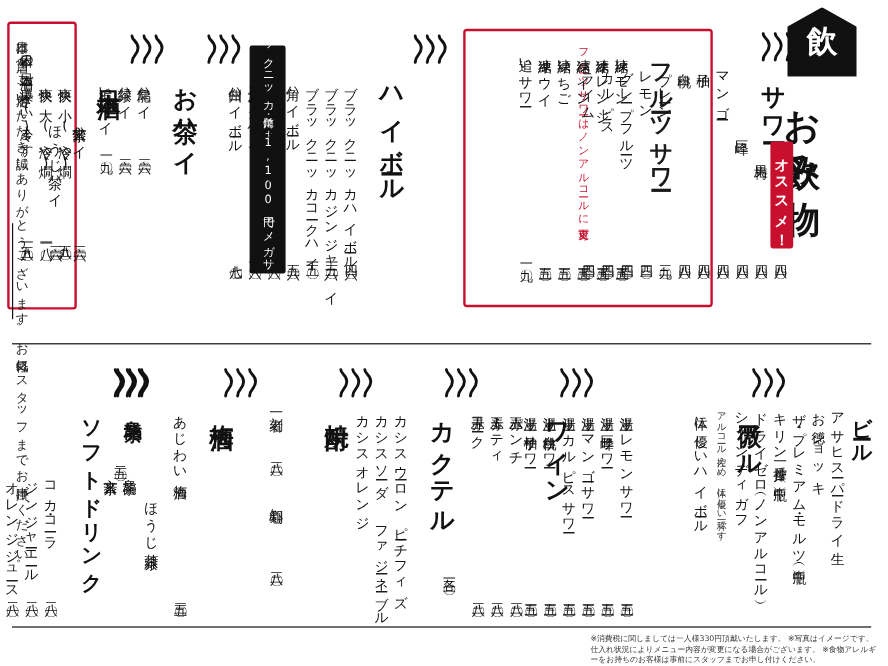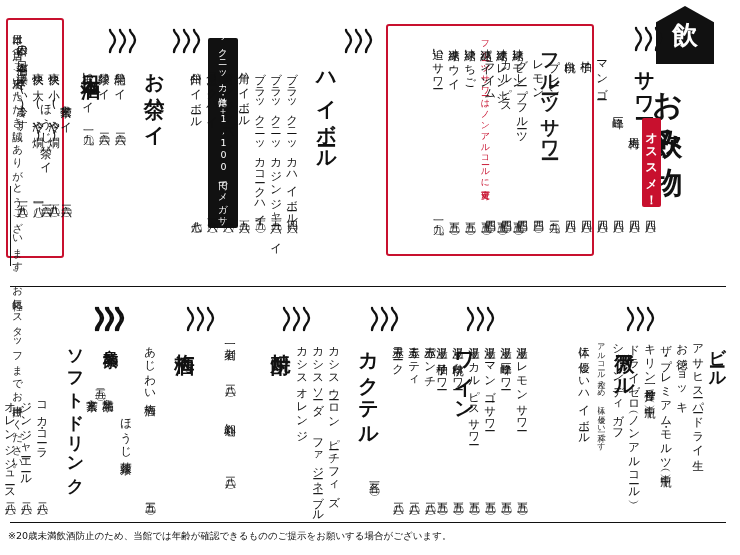--- a/index.html
+++ b/index.html
@@ -441,15 +441,17 @@
         <div class="v" style="position:absolute;left:-82px;top:22px;">キリン一番搾り（中瓶）</div>
         <div class="v" style="position:absolute;left:-98px;top:22px;">ドライゼロ（ノンアルコール）</div>
         <div class="v" style="position:absolute;left:-114px;top:22px;">シャンディガフ</div>
       </div>
     </div>
 
   </div>
 
   <div class="hr2"></div>
 
-  <div class="footer-left">※20歳未満飲酒防止のため、当館では年齢が確認できるもののご提示をお願いする場合がございます。</div>
+  <div class="footer-right">※消費税に関しましては一人様330円頂戴いたします。
+※写真はイメージです。仕入れ状況によりメニュー内容が変更になる場合がございます。
+※食物アレルギーをお持ちのお客様は事前にスタッフまでお申し付けください。</div>
 
 </div>
 
 </body></html>

